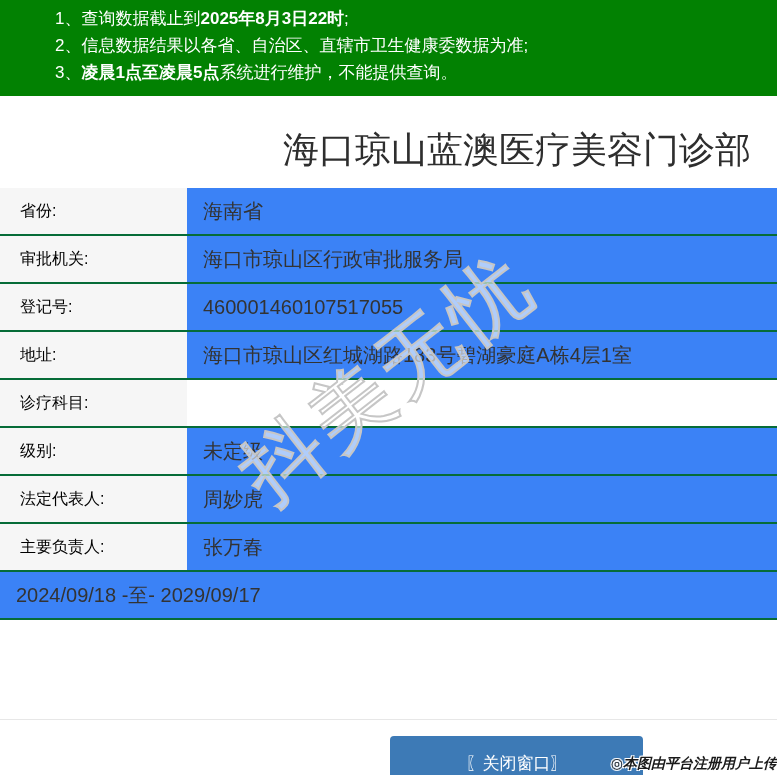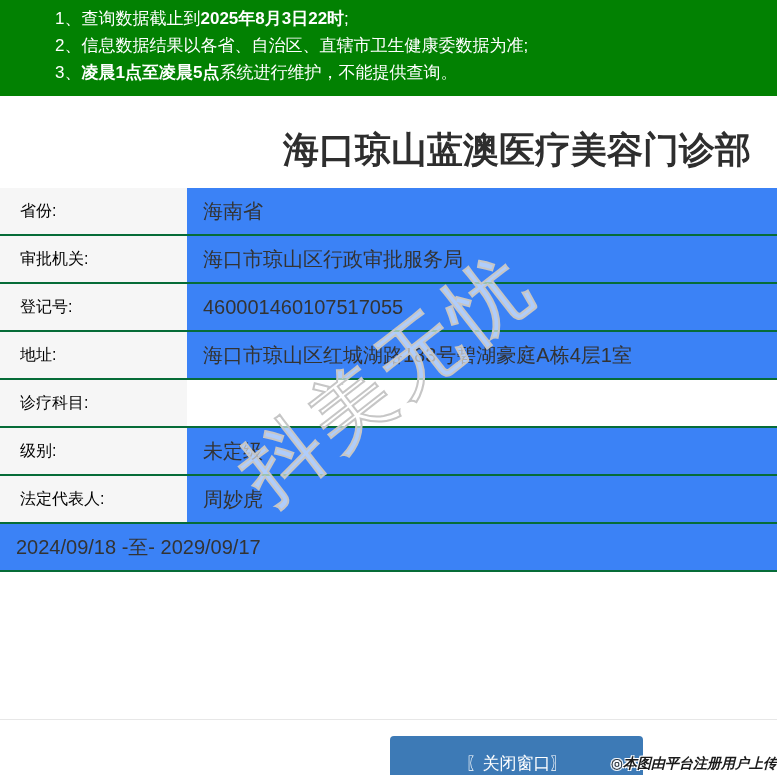--- a/index.html
+++ b/index.html
@@ -30,21 +30,21 @@
     font-size: 17px;
     white-space: nowrap;
   }
   .notice-line b { font-weight: bold; text-align: center; }
 
   
   .page-title {
     position: absolute;
     left: 283px; top: 126px;
     font-size: 36px;
-    font-weight: bold;
+    font-weight: normal;
     color: #2e2e2e;
     white-space: nowrap;
     letter-spacing: 0px;
   }
 
   
   .info-table {
     position: absolute;
     top: 188px; left: 0; right: 0;
   }
@@ -157,20 +157,24 @@
     </div>
     <div class="info-row">
       <div class="info-label">级别:</div>
       <div class="info-value">未定级</div>
     </div>
     <div class="info-row">
       <div class="info-label">法定代表人:</div>
       <div class="info-value">周妙虎</div>
     </div>
     <div class="info-row">
+      <div class="info-label">主要负责人:</div>
+      <div class="info-value">张万春</div>
+    </div>
+    <div class="info-row">
       <div class="info-value">2024/09/18 -至- 2029/09/17</div>
     </div>
   </div>
 
   <div class="footer-divider"></div>
 
   <button class="close-btn">〖关闭窗口〗</button>
 
   <div class="upload-note">◎本图由平台注册用户上传</div>
 

